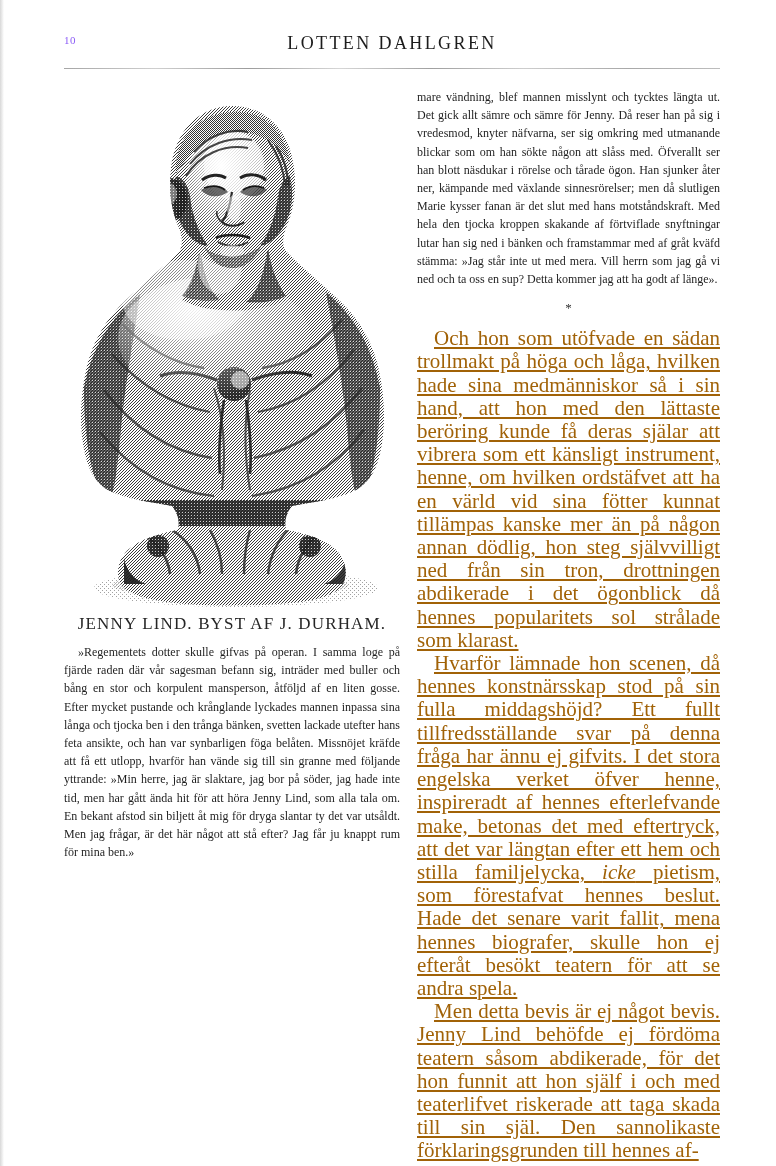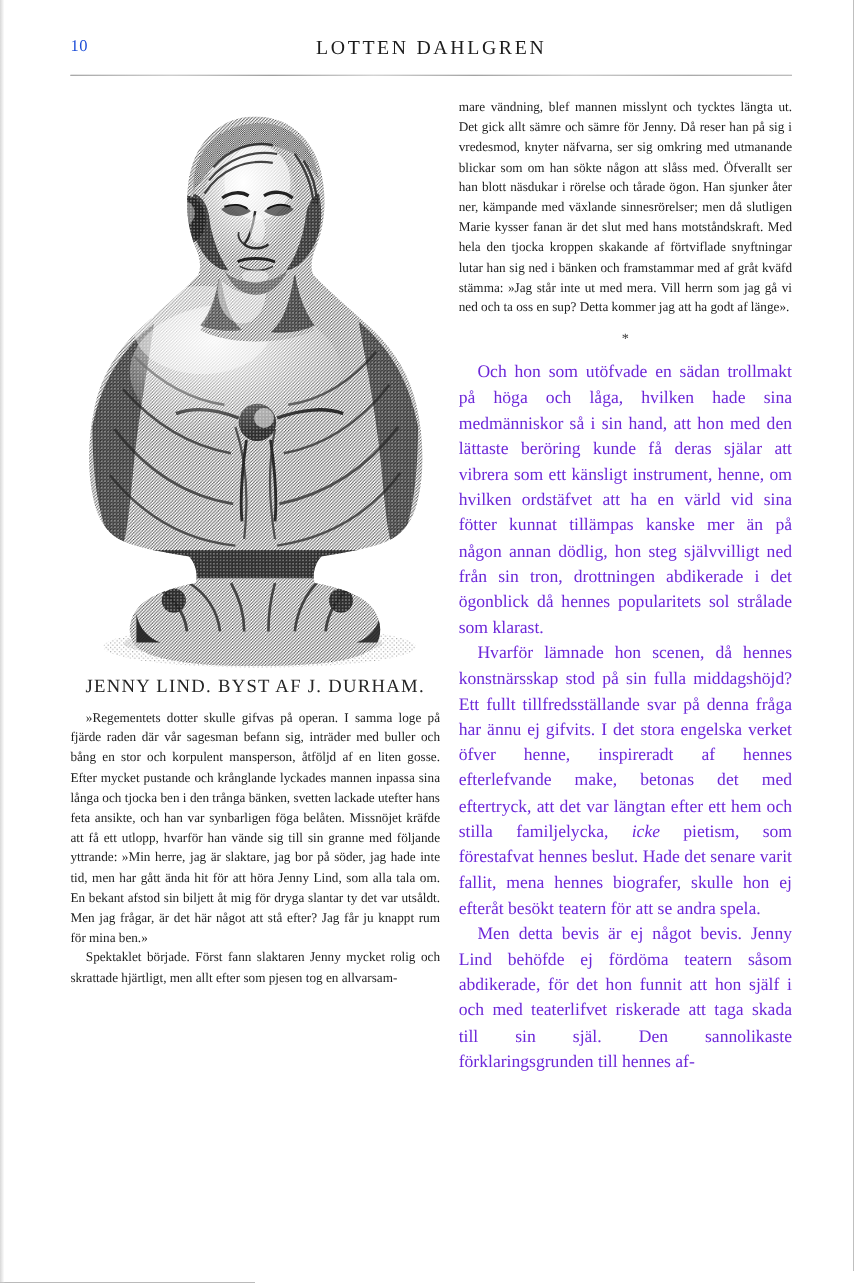--- a/index.html
+++ b/index.html
@@ -34,23 +34,23 @@
     position: absolute;
     left: 64px;
     right: 56px;
     top: 34px;
     height: 26px;
   }
   .folio {
     position: absolute;
     left: 0;
     top: 0;
-    font-size: 15px;
+    font-size: 11px;
     letter-spacing: .5px;
-    color: #1d4ed8;
+    color: #8b5cf6;
     font-variant: small-caps;
   }
   .runtitle {
     position: absolute;
     left: 0;
     right: 0;
     top: -1px;
     text-align: center;
     font-size: 18px;
     letter-spacing: 2.4px;
@@ -96,26 +96,27 @@
     font-size: 17px;
     letter-spacing: 1.15px;
     color: #262626;
     white-space: nowrap;
   }
 
   
   p { margin: 0; }
 
   .tbig {
-    font-size: 16px;
+    font-size: 21px;
     line-height: 23.2px;
     text-align: justify;
     text-justify: inter-word;
     hyphens: manual;
-    color: #6d28d9;
+    color: #a16207;
+    text-decoration: underline;
   }
   .tbig.indent { text-indent: 17px; }
 
   .tsmall {
     font-size: 12px;
     line-height: 18.2px;
     text-align: justify;
     text-justify: inter-word;
     color: #1e1e1e;
   }
@@ -343,21 +344,20 @@
           <ellipse cx="168" cy="163" rx="12" ry="6" fill="#ffffff" opacity=".45"></ellipse>
         </g>
       </svg>
     </div>
 
     <div class="caption">JENNY LIND.   BYST AF J. DURHAM.</div>
 
 
     <p class="tsmall indent inked" style="margin-top:9px">»Regementets dotter skulle gifvas på operan. I samma loge på fjärde raden där vår sagesman befann sig, inträder med buller och bång en stor och korpulent mansperson, åtföljd af en liten gosse. Efter mycket pustande och krånglande lyckades mannen inpassa sina långa och tjocka ben i den trånga bänken, svetten lackade utefter hans feta ansikte, och han var synbarligen föga belåten. Missnöjet kräfde att få ett utlopp, hvarför han vände sig till sin granne med följande yttrande: »Min herre, jag är slaktare, jag bor på söder, jag hade inte tid, men har gått ända hit för att höra Jenny Lind, som alla tala om. En bekant afstod sin biljett åt mig för dryga slantar ty det var utsåldt. Men jag frågar, är det här något att stå efter? Jag får ju knappt rum för mina ben.»</p>
 
-    <p class="tsmall indent inked">Spektaklet började. Först fann slaktaren Jenny mycket rolig och skrattade hjärtligt, men allt efter som pjesen tog en allvarsam-</p>
   </div>
 
   <div class="col-right">
 
     <p class="tsmall inked">mare vändning, blef mannen misslynt och tycktes längta ut. Det gick allt sämre och sämre för Jenny. Då reser han på sig i vredesmod, knyter näfvarna, ser sig omkring med utmanande blickar som om han sökte någon att slåss med. Öfverallt ser han blott näsdukar i rörelse och tårade ögon. Han sjunker åter ner, kämpande med växlande sinnesrörelser; men då slutligen Marie kysser fanan är det slut med hans motståndskraft. Med hela den tjocka kroppen skakande af förtviflade snyftningar lutar han sig ned i bänken och framstammar med af gråt kväfd stämma: »Jag står inte ut med mera. Vill herrn som jag gå vi ned och ta oss en sup? Detta kommer jag att ha godt af länge».</p>
 
     <div class="aster">*</div>
 
     <p class="tbig indent inked">Och hon som utöfvade en sädan trollmakt på höga och låga, hvilken hade sina medmänniskor så i sin hand, att hon med den lättaste beröring kunde få deras själar att vibrera som ett känsligt instrument, henne, om hvilken ordstäfvet att ha en värld vid sina fötter kunnat tillämpas kanske mer än på någon annan dödlig, hon steg självvilligt ned från sin tron, drottningen abdikerade i det ögonblick då hennes popularitets sol strålade som klarast.</p>
 

